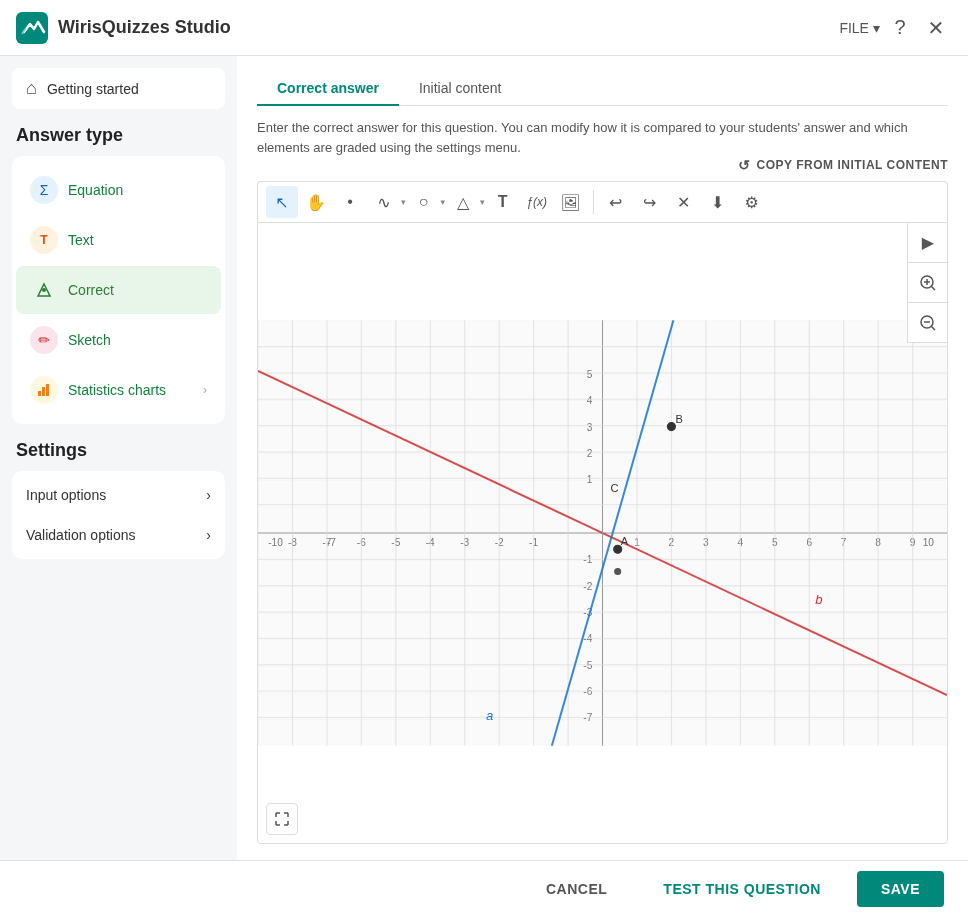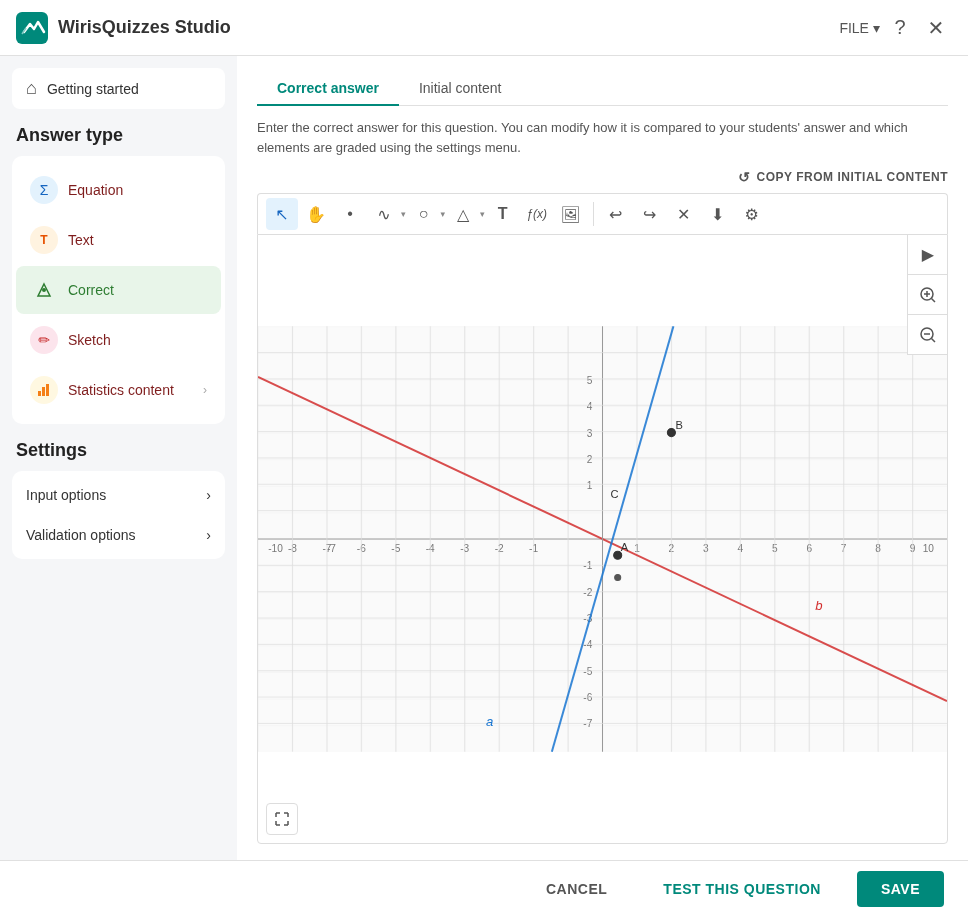--- a/index.html
+++ b/index.html
@@ -133,21 +133,21 @@
       font-size: 14px;
       flex-shrink: 0;
     }
     .icon-equation { background: #e3f2fd; color: #1565c0; }
     .icon-text { background: #fff3e0; color: #e65100; }
     .icon-plotter { background: #e8f5e9; color: #2e7d32; }
     .icon-sketch { background: #fce4ec; color: #c62828; }
     .icon-stats { background: #fff8e1; color: #f57f17; }
     .answer-item-label {
       font-size: 14px;
-      color: #7f1d1d;
+      color: #15803d;
     }
     .answer-item.active .answer-item-label { color: #2e7d32; font-weight: 500; }
     .chevron {
       margin-left: auto;
       color: #aaa;
       font-size: 12px;
     }
 
     .settings-section {
       margin-top: 12px;
@@ -195,21 +195,20 @@
     .tab.active {
       color: #00897b;
       font-weight: 600;
       border-bottom: 2px solid #00897b;
     }
 
     
     .description {
       font-size: 13px;
       color: #555;
-      margin-bottom: 12px;
       line-height: 1.5;
     }
 
     
     .copy-bar {
       display: flex;
       justify-content: flex-end;
       margin-bottom: 8px;
     }
     .copy-btn {
@@ -414,21 +413,21 @@
         <span class="answer-item-label">Sketch</span>
       </div>
       <div class="answer-item">
         <div class="answer-item-icon icon-stats">
           <svg width="16" height="16" viewBox="0 0 16 16">
             <rect x="2" y="9" width="3" height="5" fill="#f57f17"></rect>
             <rect x="6" y="5" width="3" height="9" fill="#f57f17"></rect>
             <rect x="10" y="2" width="3" height="12" fill="#f57f17"></rect>
           </svg>
         </div>
-        <span class="answer-item-label">Statistics content</span>
+        <span class="answer-item-label">Statistics charts</span>
         <span class="chevron">›</span>
       </div>
     </div>
 
     <div class="settings-section">
       <div class="section-title">Settings</div>
       <div class="settings-group">
         <div class="settings-item">
           <span>Input options</span>
           <span>›</span>

